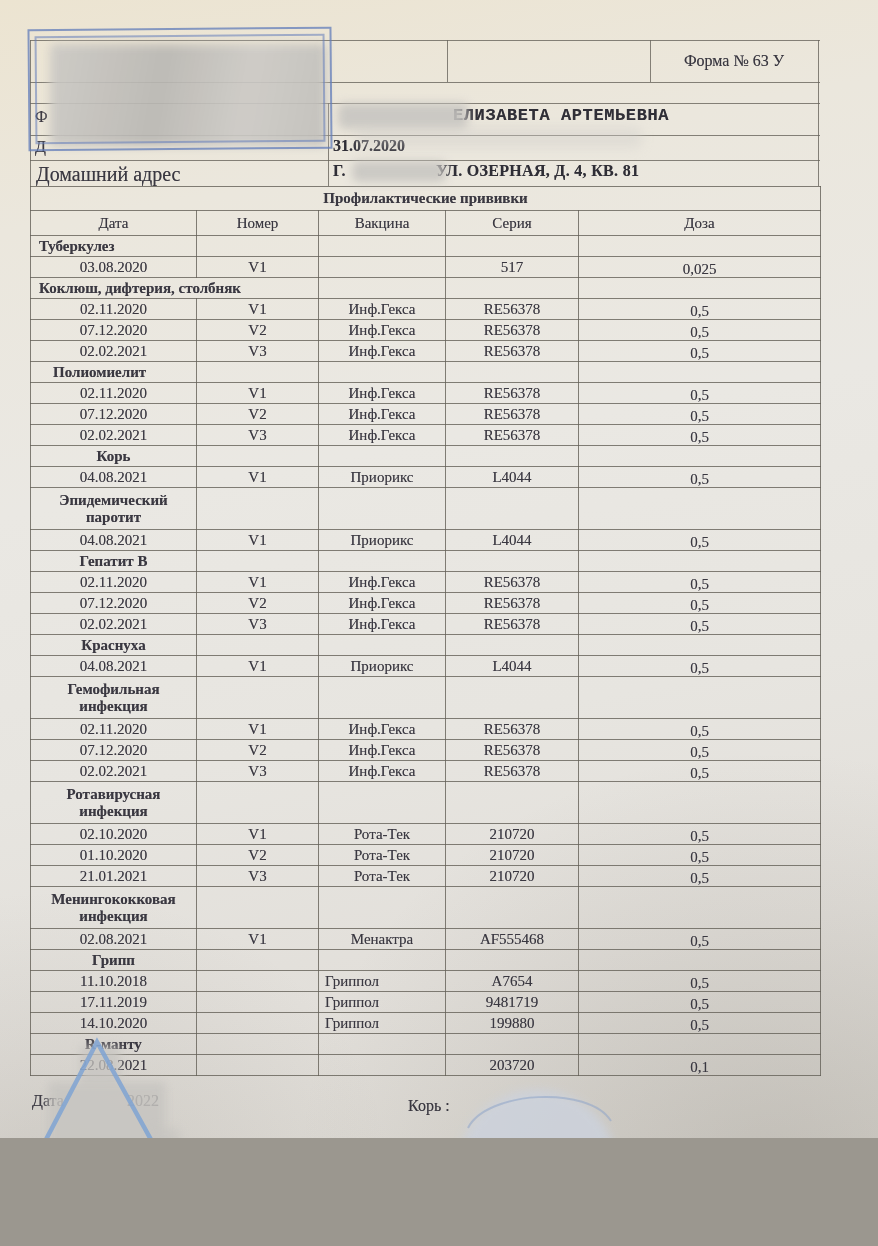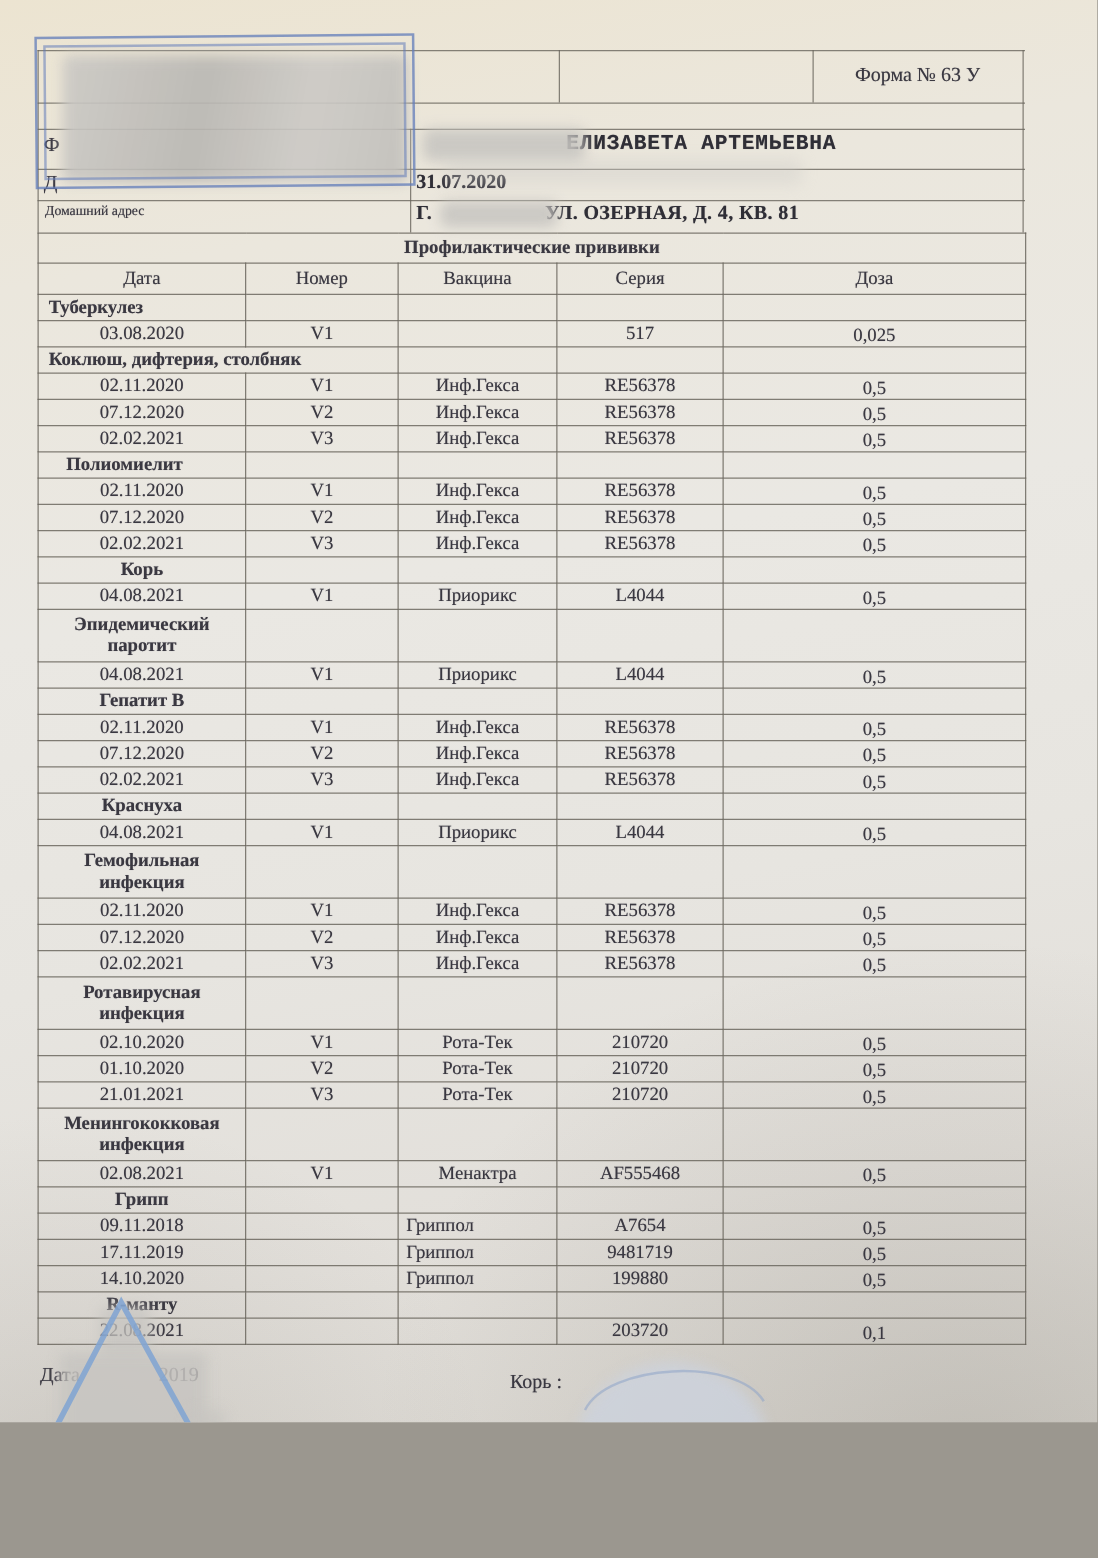--- a/index.html
+++ b/index.html
@@ -69,21 +69,21 @@
   <div class="vline" style="left:818px;top:40px;height:146px;"></div>
   <div class="vline" style="left:447px;top:40px;height:42px;"></div>
   <div class="vline" style="left:650px;top:40px;height:42px;"></div>
   <div class="vline" style="left:328px;top:103px;height:83px;"></div>
 
   <div class="hdr-cell txt" style="left:650px;top:41px;width:168px;height:40px;font-size:16px;">Форма № 63 У</div>
   <span class="txt" style="left:35px;top:108px;font-size:16px;">Ф</span>
   <span class="txt b" style="left:453px;top:106px;font-size:17px;letter-spacing:.6px;font-family:Liberation Mono, monospace;">ЕЛИЗАВЕТА АРТЕМЬЕВНА</span>
   <span class="txt" style="left:35px;top:138px;font-size:16px;">Д</span>
   <span class="txt b" style="left:333px;top:137px;font-size:16px;">31.07.2020</span>
-  <span class="txt" style="left:36px;top:163px;font-size:11px;">Домашний адрес</span>
+  <span class="txt" style="left:36px;top:163px;font-size:20px;">Домашний адрес</span>
   <span class="txt b" style="left:333px;top:162px;font-size:16px;">Г. </span>
   <span class="txt b" style="left:436px;top:162px;font-size:16px;letter-spacing:.3px;">УЛ. ОЗЕРНАЯ, Д. 4, КВ. 81</span>
 
   <table id="vax-table">
     <colgroup>
         <col class="c0">
         <col class="c1">
         <col class="c2">
         <col class="c3">
         <col class="c4">
@@ -315,21 +315,21 @@
           <td>0,5</td>
         </tr>
         <tr class="section">
           <td colspan="1" class="sec align-center">Грипп</td>
           <td></td>
           <td></td>
           <td></td>
           <td></td>
         </tr>
         <tr class="data">
-          <td>09.11.2018</td>
+          <td>11.10.2018</td>
           <td></td>
           <td class="cell-left">Гриппол</td>
           <td>A7654</td>
           <td>0,5</td>
         </tr>
         <tr class="data">
           <td>17.11.2019</td>
           <td></td>
           <td class="cell-left">Гриппол</td>
           <td>9481719</td>
@@ -353,21 +353,21 @@
           <td>22.08.2021</td>
           <td></td>
           <td></td>
           <td>203720</td>
           <td>0,1</td>
         </tr>
       </tbody>
   </table>
 
   <span class="txt" style="left:32px;top:1092px;font-size:16px;">Дата</span>
-  <span class="txt" style="left:127px;top:1092px;font-size:16px;">2019</span>
+  <span class="txt" style="left:127px;top:1092px;font-size:16px;">2022</span>
   <span class="txt" style="left:408px;top:1097px;font-size:16px;">Корь :</span>
 
   <div class="blur" style="left:50px;top:44px;width:276px;height:102px;border-radius:4px;
        background:linear-gradient(100deg,#cbc9c5,#b9b7b3 40%,#cccac6 70%,#c1bfbb);"></div>
   <div class="blur" style="left:338px;top:103px;width:130px;height:26px;opacity:.88;"></div>
   <div class="blur" style="left:356px;top:127px;width:286px;height:21px;opacity:.4;background:#cfcdc9;filter:blur(6px);"></div>
   <div class="blur" style="left:352px;top:161px;width:94px;height:21px;opacity:.88;"></div>
   <div class="blur" style="left:80px;top:1045px;width:40px;height:42px;opacity:.75;"></div>
   <div class="blur" style="left:48px;top:1082px;width:118px;height:88px;opacity:.85;border-radius:4px;"></div>
   <div class="blur" style="left:150px;top:1128px;width:30px;height:42px;opacity:.7;"></div>

